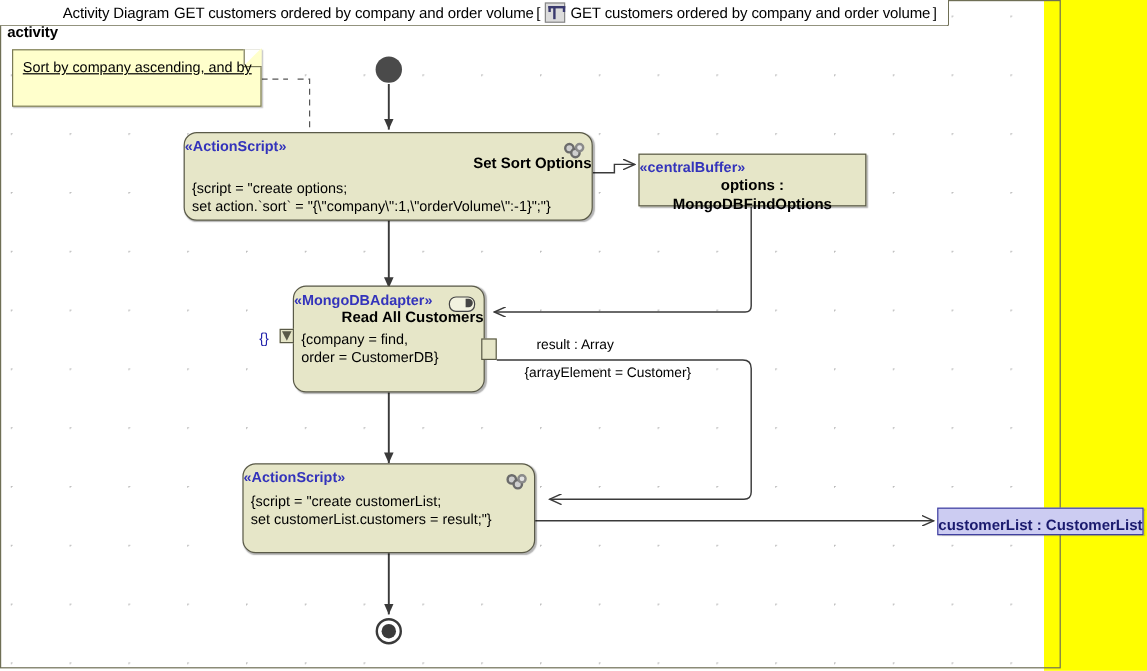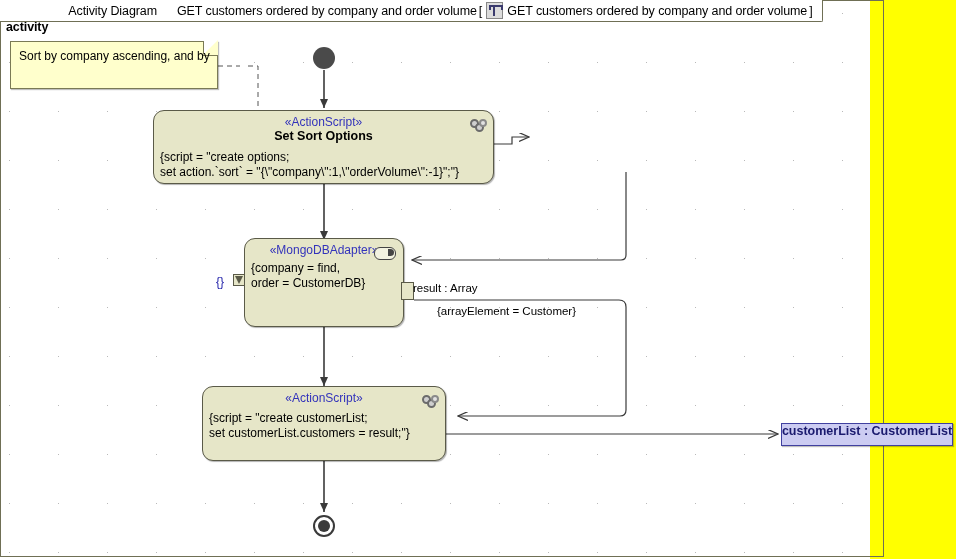--- a/index.html
+++ b/index.html
@@ -59,21 +59,21 @@
     font-size: 12.5px;
     color: #000000;
     border-bottom-right-radius: 2px;
   }
   .frame-header .kw {
     font-weight: bold;
     letter-spacing: -0.1px;
     margin-top: 32px;
   }
   .frame-header .nm {
-    margin-left: 20px;
+    margin-left: 4px;
     letter-spacing: -0.1px;
   }
   .frame-header .brk {
     margin-left: 2px;
     margin-right: 3px;
   }
   .frame-header .nm2 {
     letter-spacing: -0.1px;
   }
 
@@ -156,42 +156,42 @@
     transform-origin: top right;
   }
   .note .fold::after {
     content: "";
     position: absolute;
     left: -1px; top: -1px;
     width: 0; height: 0;
     border-left: 15px solid transparent;
     border-bottom: 15px solid #ffffcc;
   }
-  .note .txt { position: relative; z-index: 2; }
+  .note .txt { position: relative; z-index: 2; text-decoration: underline; }
   .note .txt div { white-space: nowrap; }
 
   
   .action {
     position: absolute;
     background: #e6e6c8;
     border: 1px solid #5a5a48;
     border-radius: 11px;
     box-sizing: border-box;
     box-shadow: 1px 1px 1px rgba(0,0,0,0.3);
     overflow: visible;
   }
   .stereo {
-    text-align: center;
     color: #3333bb;
     font-size: 12px;
     line-height: 14px;
     padding-top: 4px;
+    font-weight: bold;
   }
   .aname {
-    text-align: center;
+    text-align: right;
     font-weight: bold;
     font-size: 12.5px;
     line-height: 15px;
     color: #000;
   }
   .body-txt {
     font-size: 12px;
     line-height: 15px;
     color: #000;
     padding-left: 6px;
@@ -252,21 +252,21 @@
     line-height: 16px;
     color: #000;
   }
 
   .paramnode {
     position: absolute;
     background: #ccccf2;
     border: 1px solid #4040a0;
     box-sizing: border-box;
     display: flex;
-    align-items: flex-start;
+    align-items: flex-end;
     justify-content: center;
     font-weight: bold;
     font-size: 12.5px;
     color: #1a1a6e;
     white-space: nowrap;
     box-shadow: 1px 1px 1px rgba(0,0,0,0.25);
   }
 
   
   .pin {
@@ -398,34 +398,39 @@
         <span class="gear-b"></span>
         <span class="gear-c"></span>
     </div>
     <div class="stereo">«ActionScript»</div>
     <div class="aname">Set Sort Options</div>
     <div style="height:6px"></div>
     <div class="body-txt">{script = "create options;</div>
     <div class="body-txt">set action.`sort` = "{\"company\":1,\"orderVolume\":-1}";"}</div>
   </div>
 
+  <div class="objnode" style="left:532px; top:128px; width:190px; height:44px;">
+    <div class="stereo">«centralBuffer»</div>
+    <div class="oname">options : MongoDBFindOptions</div>
+  </div>
 
   <div class="action" style="left:244px; top:238px; width:160px; height:89px;">
     <div class="adapter-icon"></div>
     <div class="stereo">«MongoDBAdapter»</div>
+    <div class="aname">Read All Customers</div>
     <div style="height:4px"></div>
     <div class="body-txt">{company = find,</div>
     <div class="body-txt">order = CustomerDB}</div>
   </div>
 
   <div class="brace-label" style="left:216px; top:275px;">{}</div>
   <div class="pin-tri" style="left:233px; top:274px;"></div>
 
   <div class="pin" style="left:401px; top:282px; width:13px; height:18px;"></div>
-  <div class="edge-label" style="left:413px; top:281px;">result : Array</div>
+  <div class="edge-label" style="left:447px; top:281px;">result : Array</div>
   <div class="edge-label" style="left:423px; top:304px;margin-left:14px;">{arrayElement = Customer}</div>
 
   <div class="action" style="left:202px; top:386px; width:244px; height:75px;">
     <div class="corner-icon">
       <span class="gear-a"></span>
         <span class="gear-b"></span>
         <span class="gear-c"></span>
     </div>
     <div class="stereo">«ActionScript»</div>
     <div style="height:6px"></div>

